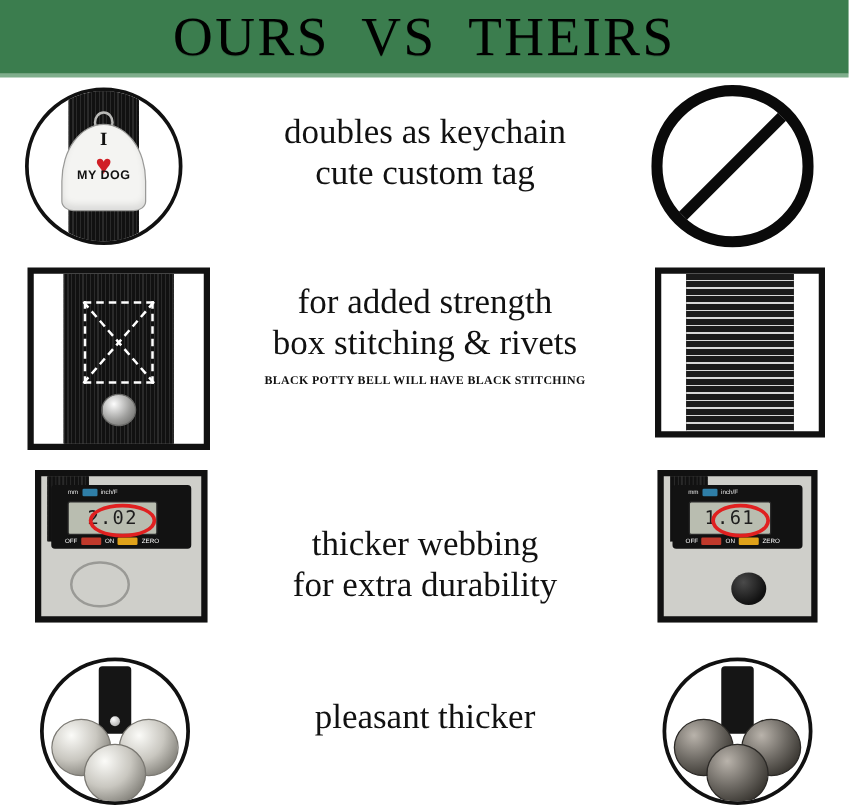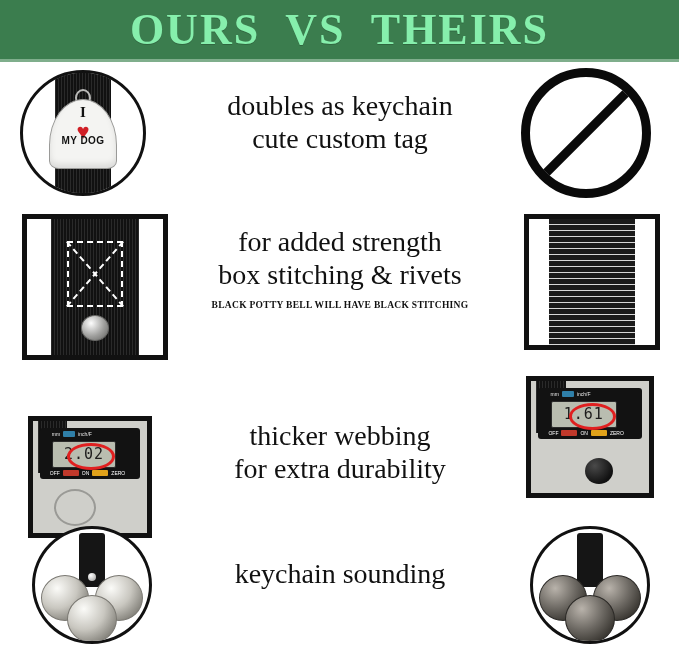--- a/index.html
+++ b/index.html
@@ -17,23 +17,23 @@
     position:absolute;left:0;top:0;width:679px;height:59px;
     background:#3b7d4e;
     display:flex;align-items:center;justify-content:center;
     box-sizing:border-box;
   }
   .banner-underline{
     position:absolute;left:0;top:59px;width:679px;height:3px;
     background:#7fae8c;
   }
   .banner-title{
-    color:#86efac;
+    color:#000000;
     font-family:"Liberation Serif", serif;
-    font-weight:700;
+    font-weight:400;
     font-size:44px;
     letter-spacing:2px;
     line-height:1;
     white-space:pre;
     text-shadow:0 1px 0 rgba(0,0,0,.18);
   }
 
   
   .row{position:absolute;left:0;width:679px;}
   .row-1{top:66px;height:140px;}
@@ -219,21 +219,21 @@
     position:absolute;left:46%;bottom:8%;width:28px;height:26px;
     border-radius:50%;
     background:radial-gradient(circle at 35% 30%,#4a4a4a,#111 70%);
   }
   .cal-jaw{
     position:absolute;left:18%;bottom:6%;width:34%;height:30%;
     border:2px solid #9a9a96;border-radius:50%;
     background:transparent;
   }
 
-  #r3-left{left:28px;top:8px;width:124px;height:122px;margin-top:40px;}
+  #r3-left{left:28px;top:8px;width:138px;height:122px;}
   #r3-right{left:526px;top:8px;width:128px;height:122px;}
 
   
   #r4-left{left:32px;top:18px;width:120px;height:118px;}
   #r4-right{left:530px;top:18px;width:120px;height:118px;}
   .bell-strap{
     position:absolute;left:50%;top:4px;transform:translateX(-50%);
     width:26px;height:54px;background:#151515;border-radius:3px;
   }
   .bell-strap .rv{
@@ -380,21 +380,21 @@
       <div class="bell-strap">
         <span class="rv"></span>
       </div>
       <div class="ring-wire"></div>
       <div class="bell silver bl-a"></div>
       <div class="bell silver bl-b"></div>
       <div class="bell silver bl-c"></div>
     </div>
 
     <div class="center-text" style="top:50px;">
-      <span class="ln">keychain sounding</span>
+      <span class="ln">pleasant thicker</span>
     </div>
 
     <div class="photo circle-frame" id="r4-right">
       <div class="bell-strap webbing"></div>
       <div class="bell dark bl-a"></div>
       <div class="bell dark bl-b"></div>
       <div class="bell dark bl-c"></div>
     </div>
   </div>
 

